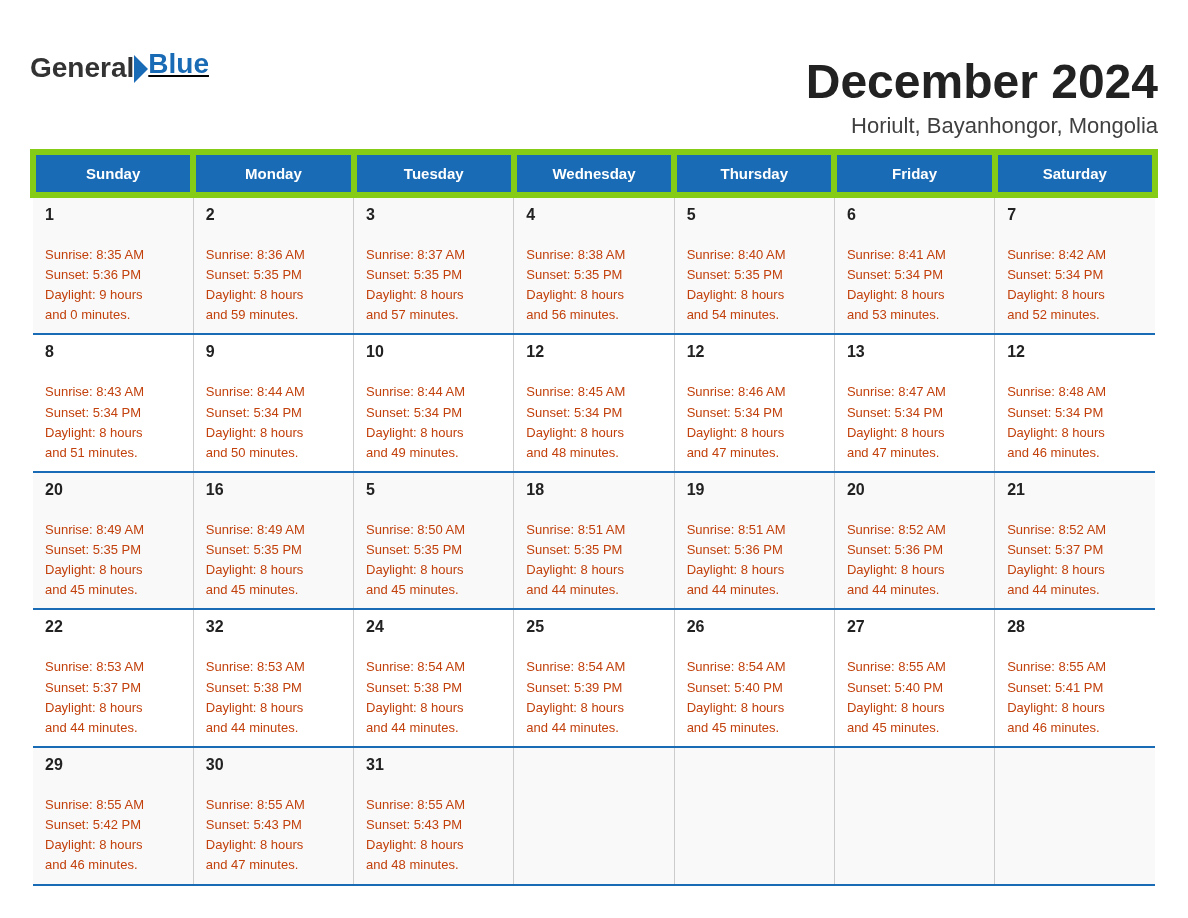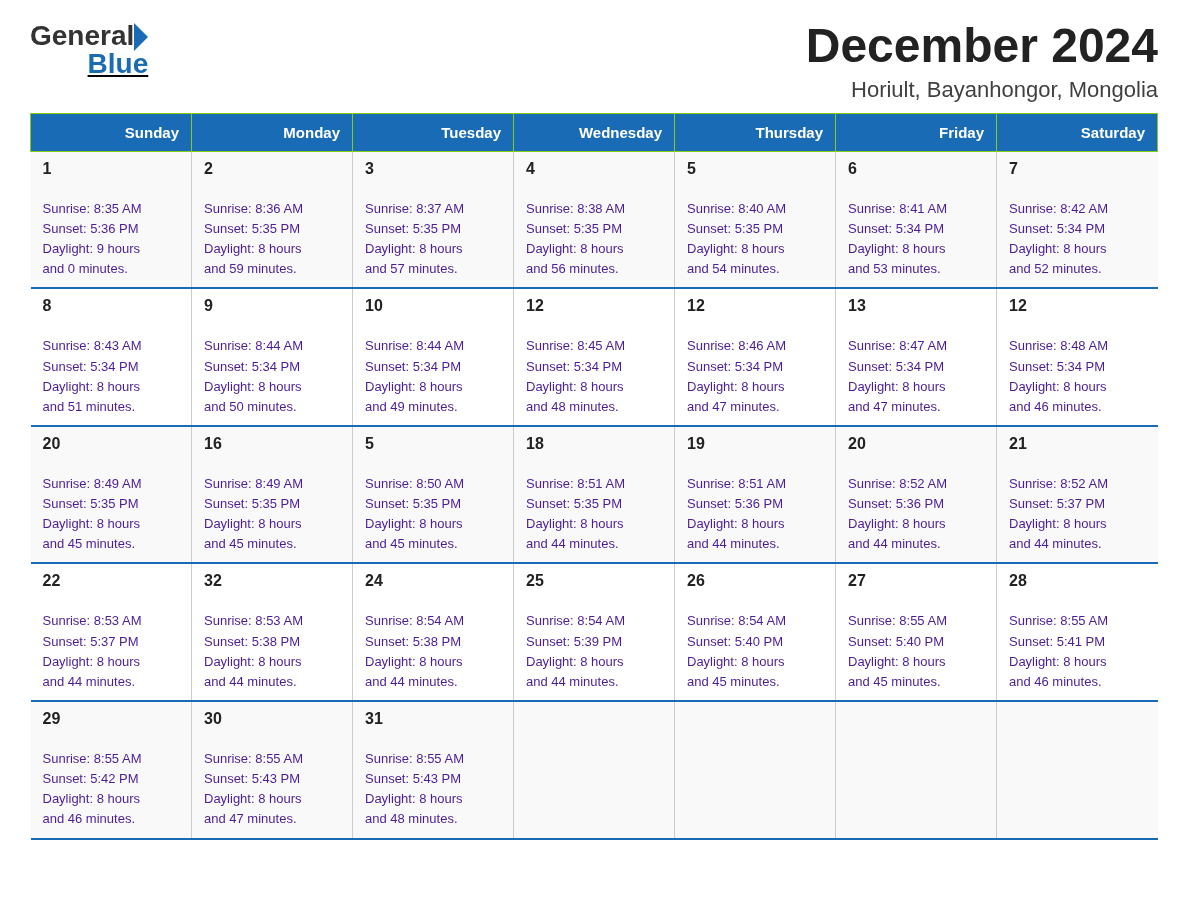--- a/index.html
+++ b/index.html
@@ -35,41 +35,42 @@
       color: #1a6bb5;
     }
     .title-block {
       text-align: right;
     }
     .month-year {
       font-size: 48px;
       font-weight: bold;
       color: #222;
       line-height: 1.1;
+      margin-top: 36px;
     }
     .location {
       font-size: 22px;
       color: #404040;
       margin-top: 4px;
     }
     table {
       width: 100%;
       border-collapse: collapse;
       margin-top: 10px;
     }
     thead tr {
       background-color: #1a6bb5;
     }
     thead th {
       color: #fff;
       font-size: 15px;
       font-weight: 600;
       padding: 10px 12px;
-      text-align: right;
-      border: 1px solid #84cc16;
+      text-align: center;
+      border: 6px solid #84cc16;
     }
     tbody tr {
       border-bottom: 2px solid #1a6bb5;
     }
     tbody td {
       vertical-align: top;
       padding: 8px 12px;
       font-size: 13px;
       color: #222;
       border-right: 1px solid #ccc;
@@ -81,36 +82,37 @@
     }
     .day-num {
       font-size: 16px;
       font-weight: bold;
       margin-bottom: 4px;
       display: block;
     }
     .day-info {
       font-size: 13px;
       line-height: 1.55;
-      color: #4c1d95;
+      color: #c2410c;
       margin-top: 21px;
     }
     .empty-cell {
       background: #fff;
     }
     tbody tr:nth-child(odd) td {
       background-color: #f9f9f9;
     }
     tbody tr:nth-child(even) td {
       background-color: #fff;
     }
     .logo-wrap {
       display: flex;
-      flex-direction: column;
-      align-items: flex-end;
+      flex-direction: row;
+      align-items: flex-start;
+      margin-top: 32px;
     }
     .logo-row1 {
       display: flex;
       align-items: center;
     }
     .logo-row2 {
       display: flex;
       align-items: center;
       margin-top: -4px;
       text-decoration: underline;

